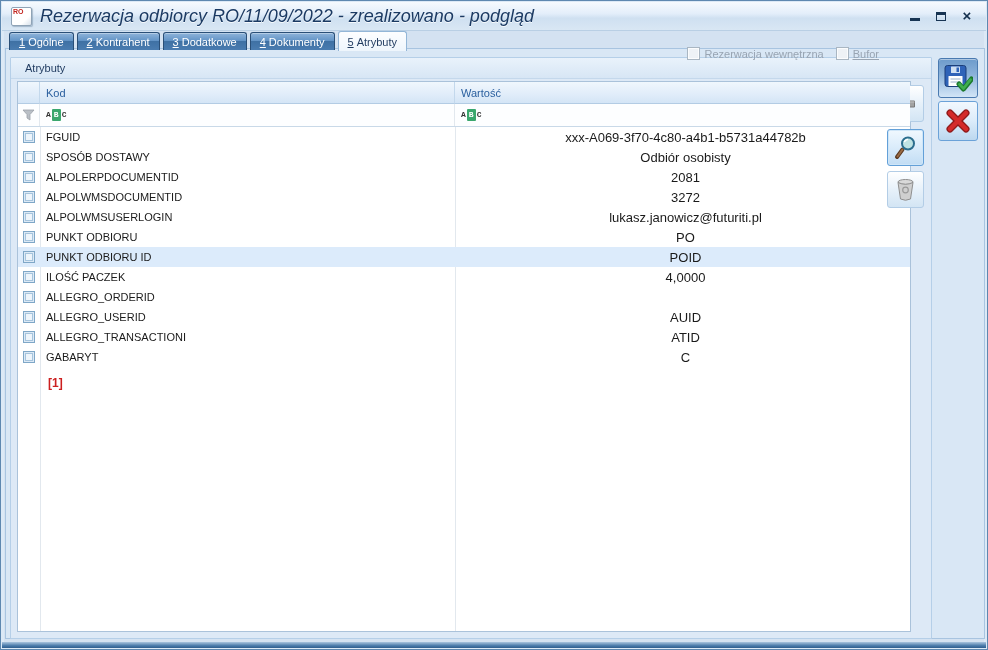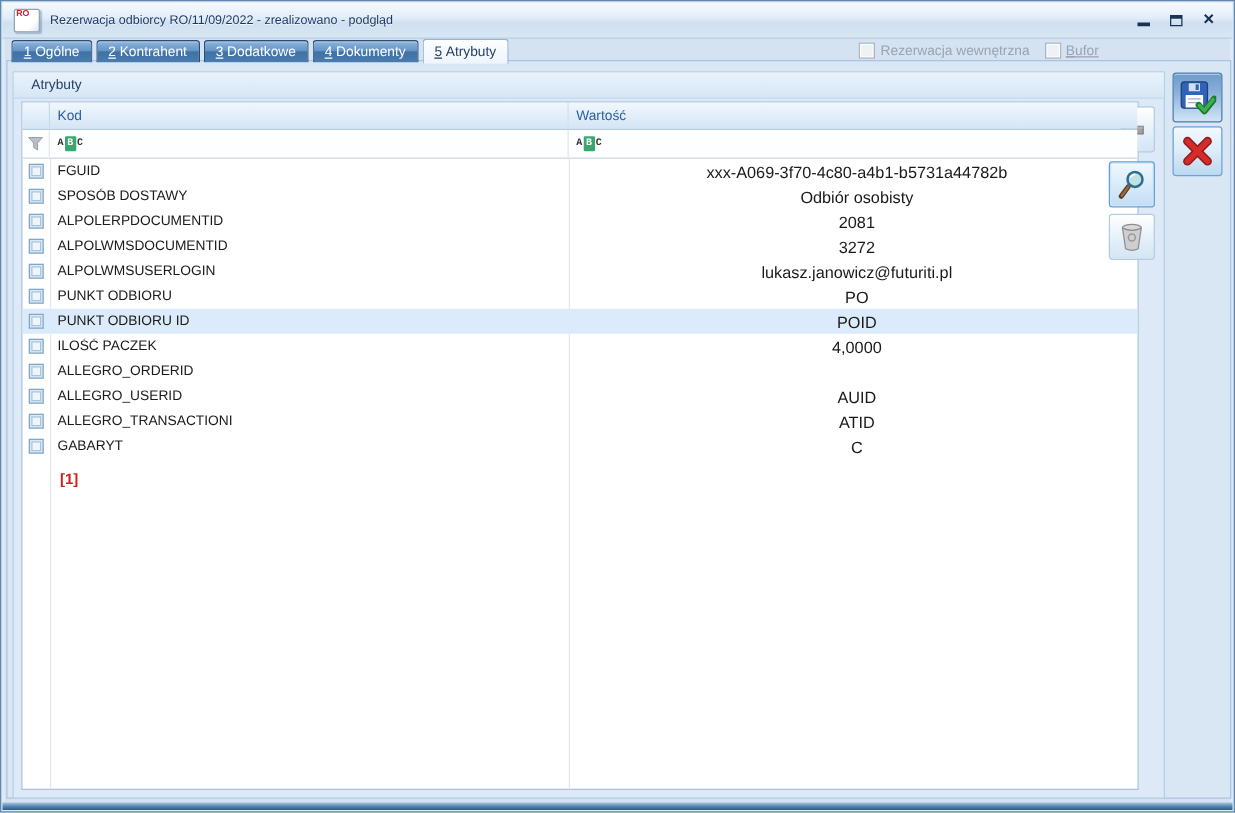--- a/index.html
+++ b/index.html
@@ -28,23 +28,24 @@
     background:linear-gradient(135deg,#ffffff 70%,#d8e2ec 100%);
     border:1px solid #8fa3b6;border-radius:2px;
     box-shadow:1px 1px 1px rgba(70,100,130,.35);
   }
   .app-icon span{
     position:absolute;top:0px;left:1px;
     font-size:7px;font-weight:bold;color:#c22520;letter-spacing:0;
     font-family:"Liberation Sans", sans-serif;
   }
   .title-text{
-    margin-left:8px;font-size:10px;color:#1b3a63;
+    margin-left:8px;font-size:18px;color:#1b3a63;
     text-shadow:0 1px 0 rgba(255,255,255,.8);
     white-space:nowrap;
+    font-style:italic;
   }
   .win-controls{position:absolute;right:12px;top:6px;display:flex;gap:12px;align-items:center;height:16px;}
   .wc{width:14px;height:14px;display:flex;align-items:center;justify-content:center;cursor:default;}
   .wc-min-glyph{width:10px;height:3px;background:#173453;margin-top:7px;}
   .wc-max-glyph{width:10px;height:9px;border:1px solid #173453;border-top-width:3px;box-sizing:border-box;}
   .wc-close{font-size:15px;font-weight:bold;color:#14304e;line-height:14px;}
   
   .tabstrip{position:absolute;left:8px;top:30px;display:flex;align-items:flex-end;gap:3px;z-index:3;}
   .tab{
     height:17px;padding:0 9px;display:flex;align-items:center;
@@ -57,21 +58,21 @@
   .tab .tab-num{text-decoration:underline;margin-right:3px;}
   .tab.active{
     height:19px;position:relative;z-index:4;margin-bottom:-1px;
     background:linear-gradient(180deg,#fdfeff 0%,#eef5fc 100%);
     border:1px solid #93b6d7;border-bottom:none;color:#1f3a5f;box-shadow:none;
   }
   .header-options{
     position:absolute;right:108px;top:33px;display:flex;gap:12px;align-items:center;
     font-size:11px;color:#98a4b2;z-index:3;
   }
-  .opt{display:flex;align-items:flex-end;gap:4px;}
+  .opt{display:flex;align-items:flex-end;gap:4px;margin-top:13px;}
   .opt .cb{
     width:11px;height:11px;border:1px solid #a9b6c2;background:#eef2f6;
     box-shadow:inset 0 0 0 1px #fbfcfd;
   }
   .opt-accel{display:inline-block;text-decoration:underline;}
   .opt-accel::first-letter{text-decoration:underline;}
   
   .tabpage{
     position:absolute;left:4px;top:47px;width:980px;height:591px;
     background:#d9e7f5;border:1px solid #a8c4e0;box-sizing:border-box;z-index:2;

